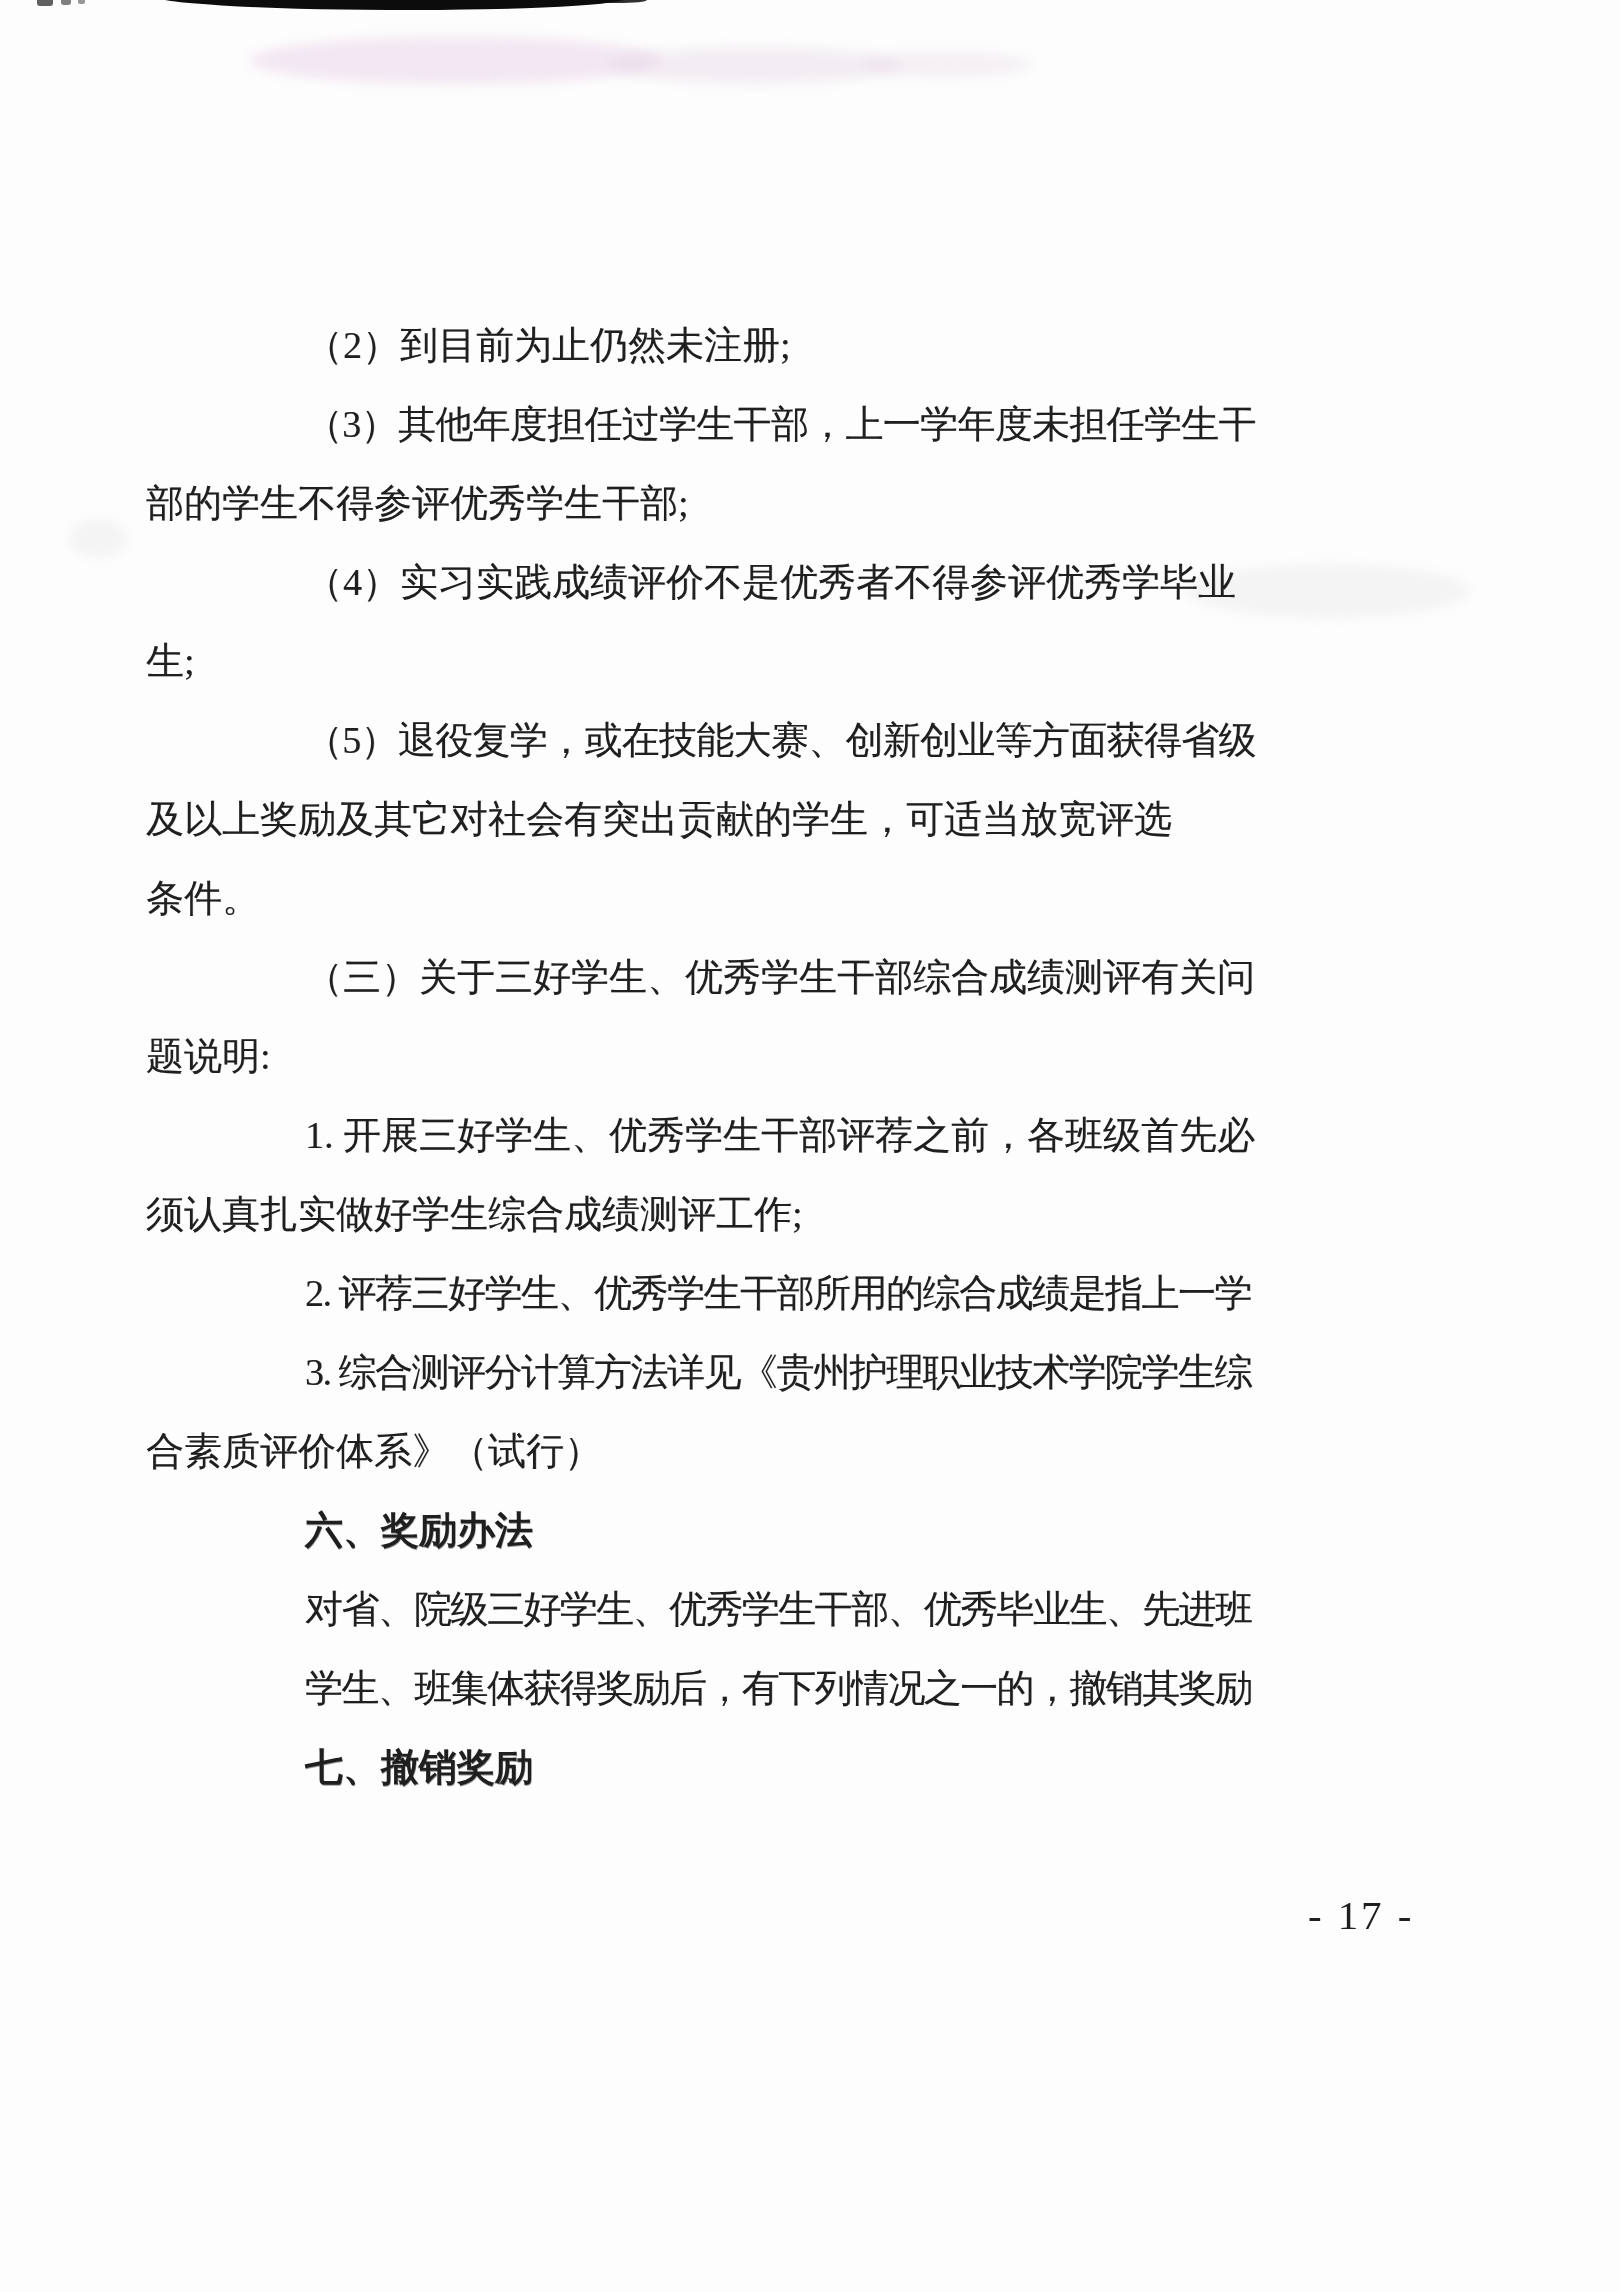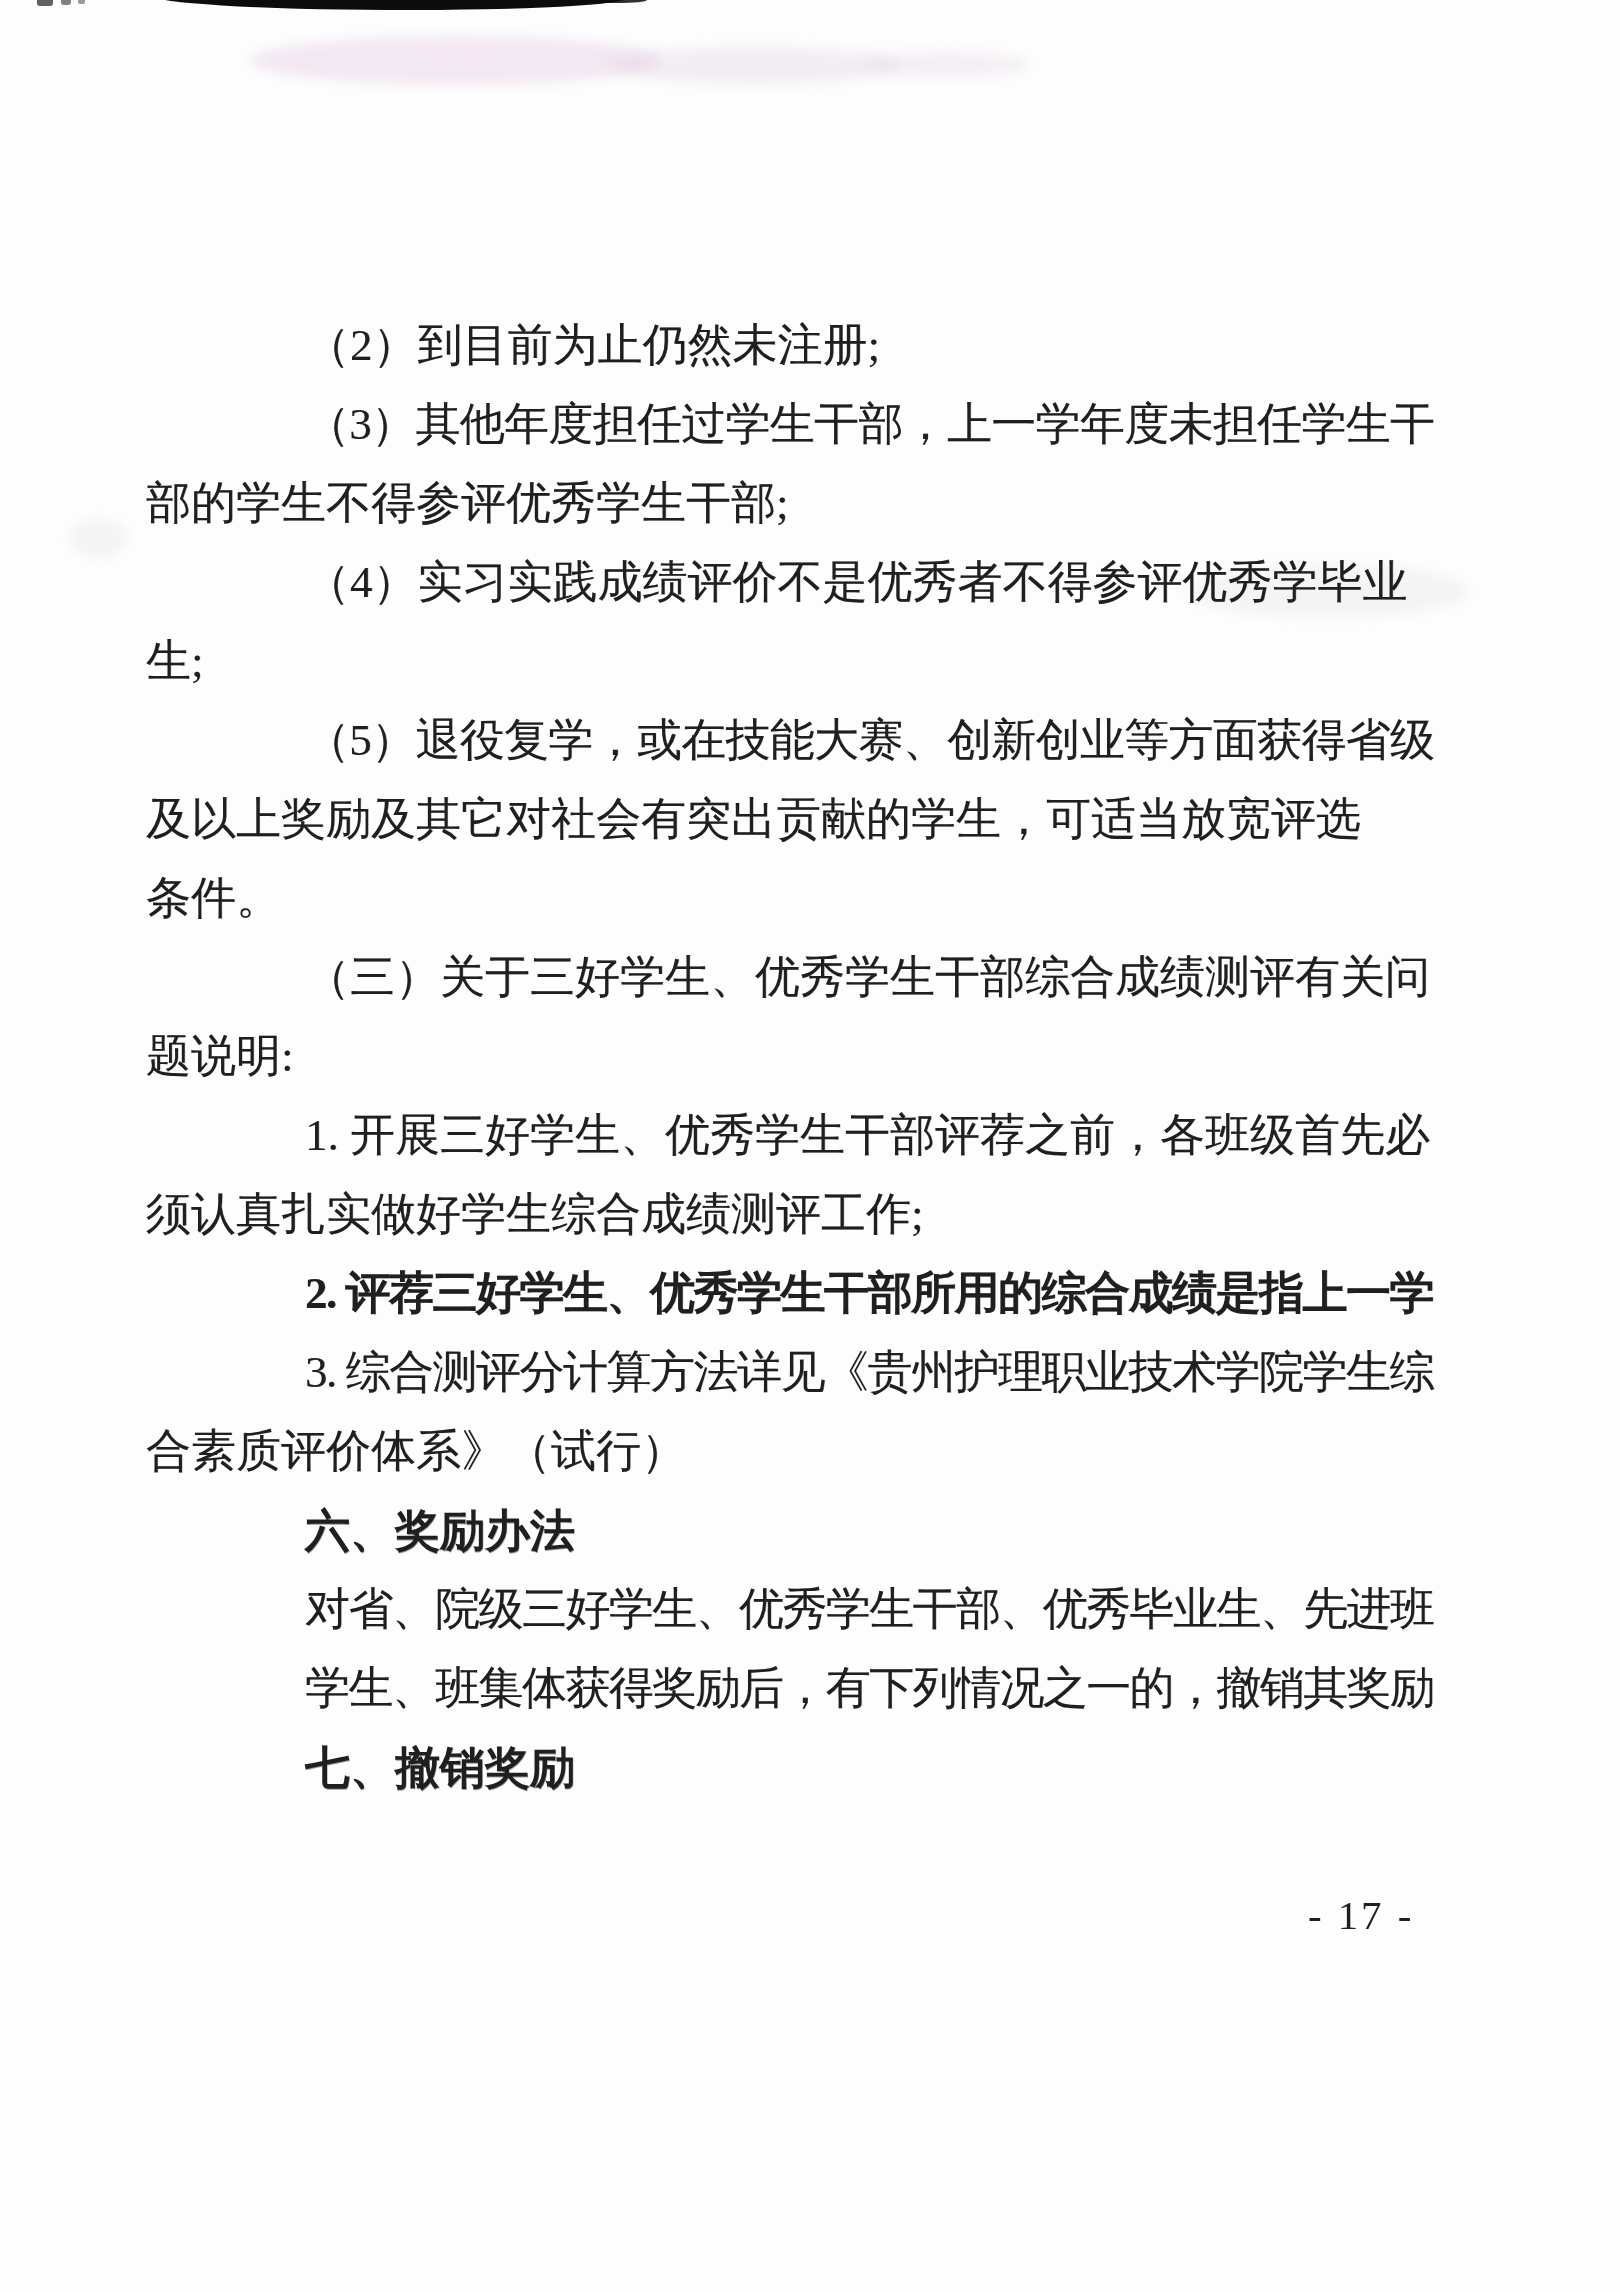--- a/index.html
+++ b/index.html
@@ -75,21 +75,21 @@
   .text-block {
     position: absolute;
     left: 146px;
     top: 306px;
     width: 1290px;
   }
   .line {
     display: block;
     height: 79px;
     line-height: 79px;
-    font-size: 45px;
+    font-size: 38px;
     white-space: nowrap;
     color: var(--ink);
     text-shadow: 0.4px 0.4px 0 rgba(0,0,0,0.35);
   }
   .line.indent { text-indent: 159px; }
   .line.bold {
     font-weight: 700;
     font-family: "Liberation Sans", "DejaVu Sans", sans-serif;
     text-shadow: 0.6px 0.6px 0 rgba(0,0,0,0.4);
   }
@@ -126,21 +126,21 @@
       <div class="line">部的学生不得参评优秀学生干部;</div>
       <div class="line indent fill" style="letter-spacing: 0px;">（4）实习实践成绩评价不是优秀者不得参评优秀学毕业</div>
       <div class="line">生;</div>
       <div class="line indent fill" style="letter-spacing: -0.7px;">（5）退役复学，或在技能大赛、创新创业等方面获得省级</div>
       <div class="line fill" style="letter-spacing: 0px;">及以上奖励及其它对社会有突出贡献的学生，可适当放宽评选</div>
       <div class="line">条件。</div>
       <div class="line indent fill" style="letter-spacing: 0px;">（三）关于三好学生、优秀学生干部综合成绩测评有关问</div>
       <div class="line">题说明:</div>
       <div class="line indent fill" style="letter-spacing: 0px;">1. 开展三好学生、优秀学生干部评荐之前，各班级首先必</div>
       <div class="line">须认真扎实做好学生综合成绩测评工作;</div>
-      <div class="line indent fill" style="letter-spacing: -1.5px; font-weight: bold;">2. 评荐三好学生、优秀学生干部所用的综合成绩是指上一学</div>
+      <div class="line indent fill" style="letter-spacing: -1.5px;">2. 评荐三好学生、优秀学生干部所用的综合成绩是指上一学</div>
       <div class="line indent fill" style="letter-spacing: -1.5px;">3. 综合测评分计算方法详见《贵州护理职业技术学院学生综</div>
       <div class="line">合素质评价体系》（试行）</div>
       <div class="line indent bold">六、奖励办法</div>
       <div class="line indent fill" style="letter-spacing: -1.6px;">对省、院级三好学生、优秀学生干部、优秀毕业生、先进班</div>
       <div class="line indent fill" style="letter-spacing: -1.6px;">学生、班集体获得奖励后，有下列情况之一的，撤销其奖励</div>
       <div class="line indent bold">七、撤销奖励</div>
     </div>
 
   <div class="page-number">- 17 -</div>
 

